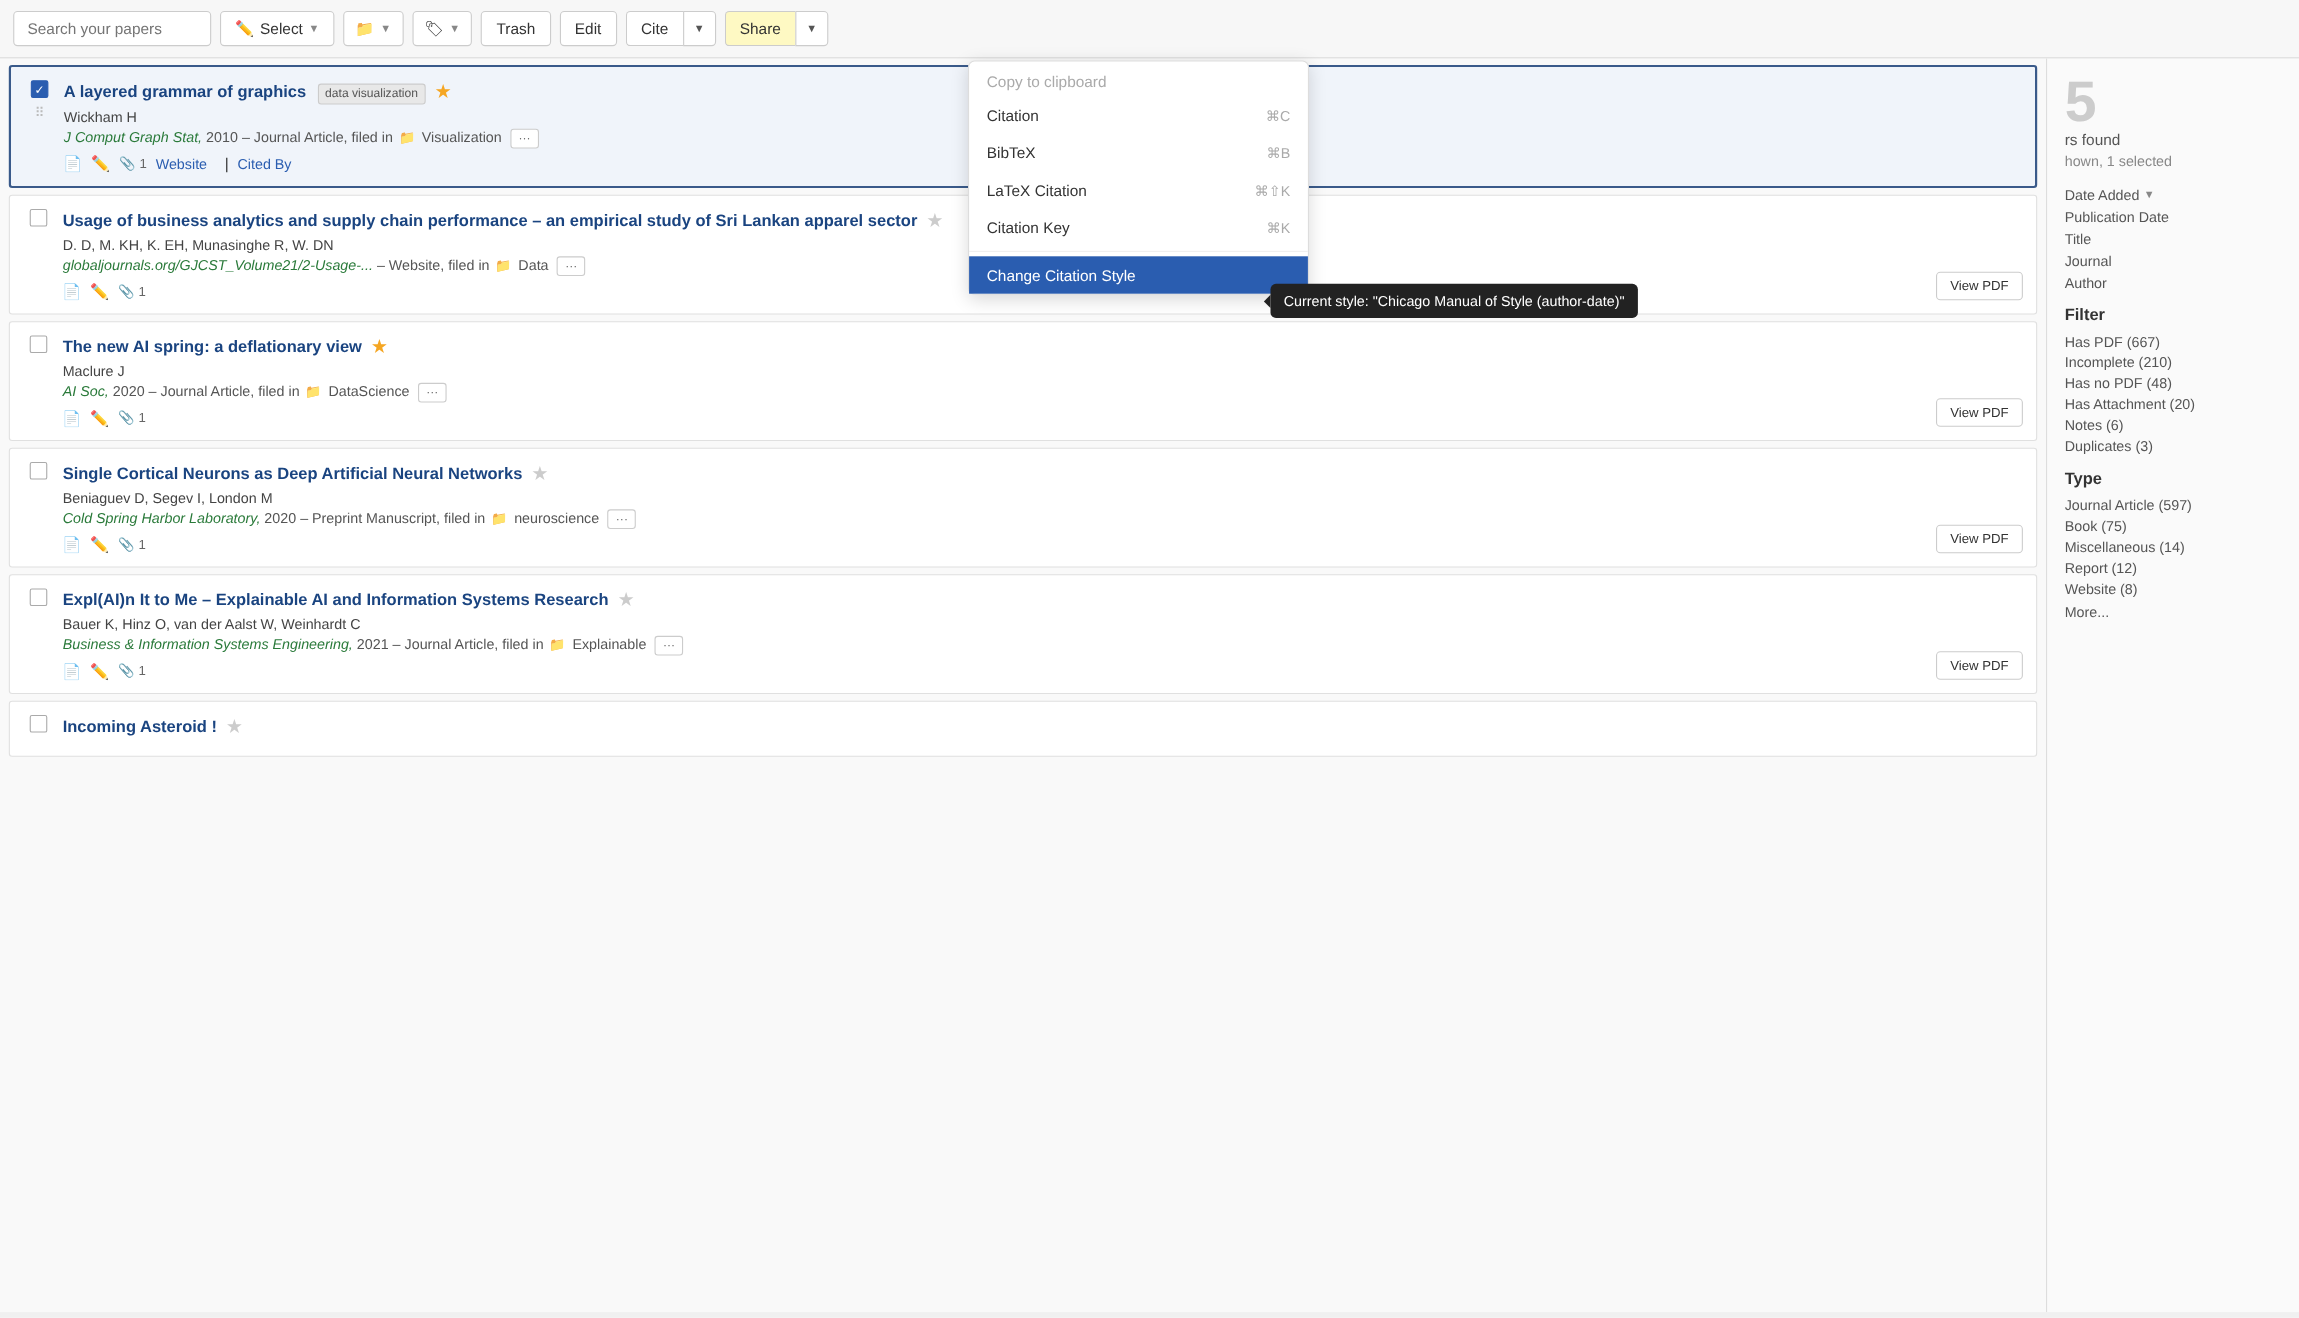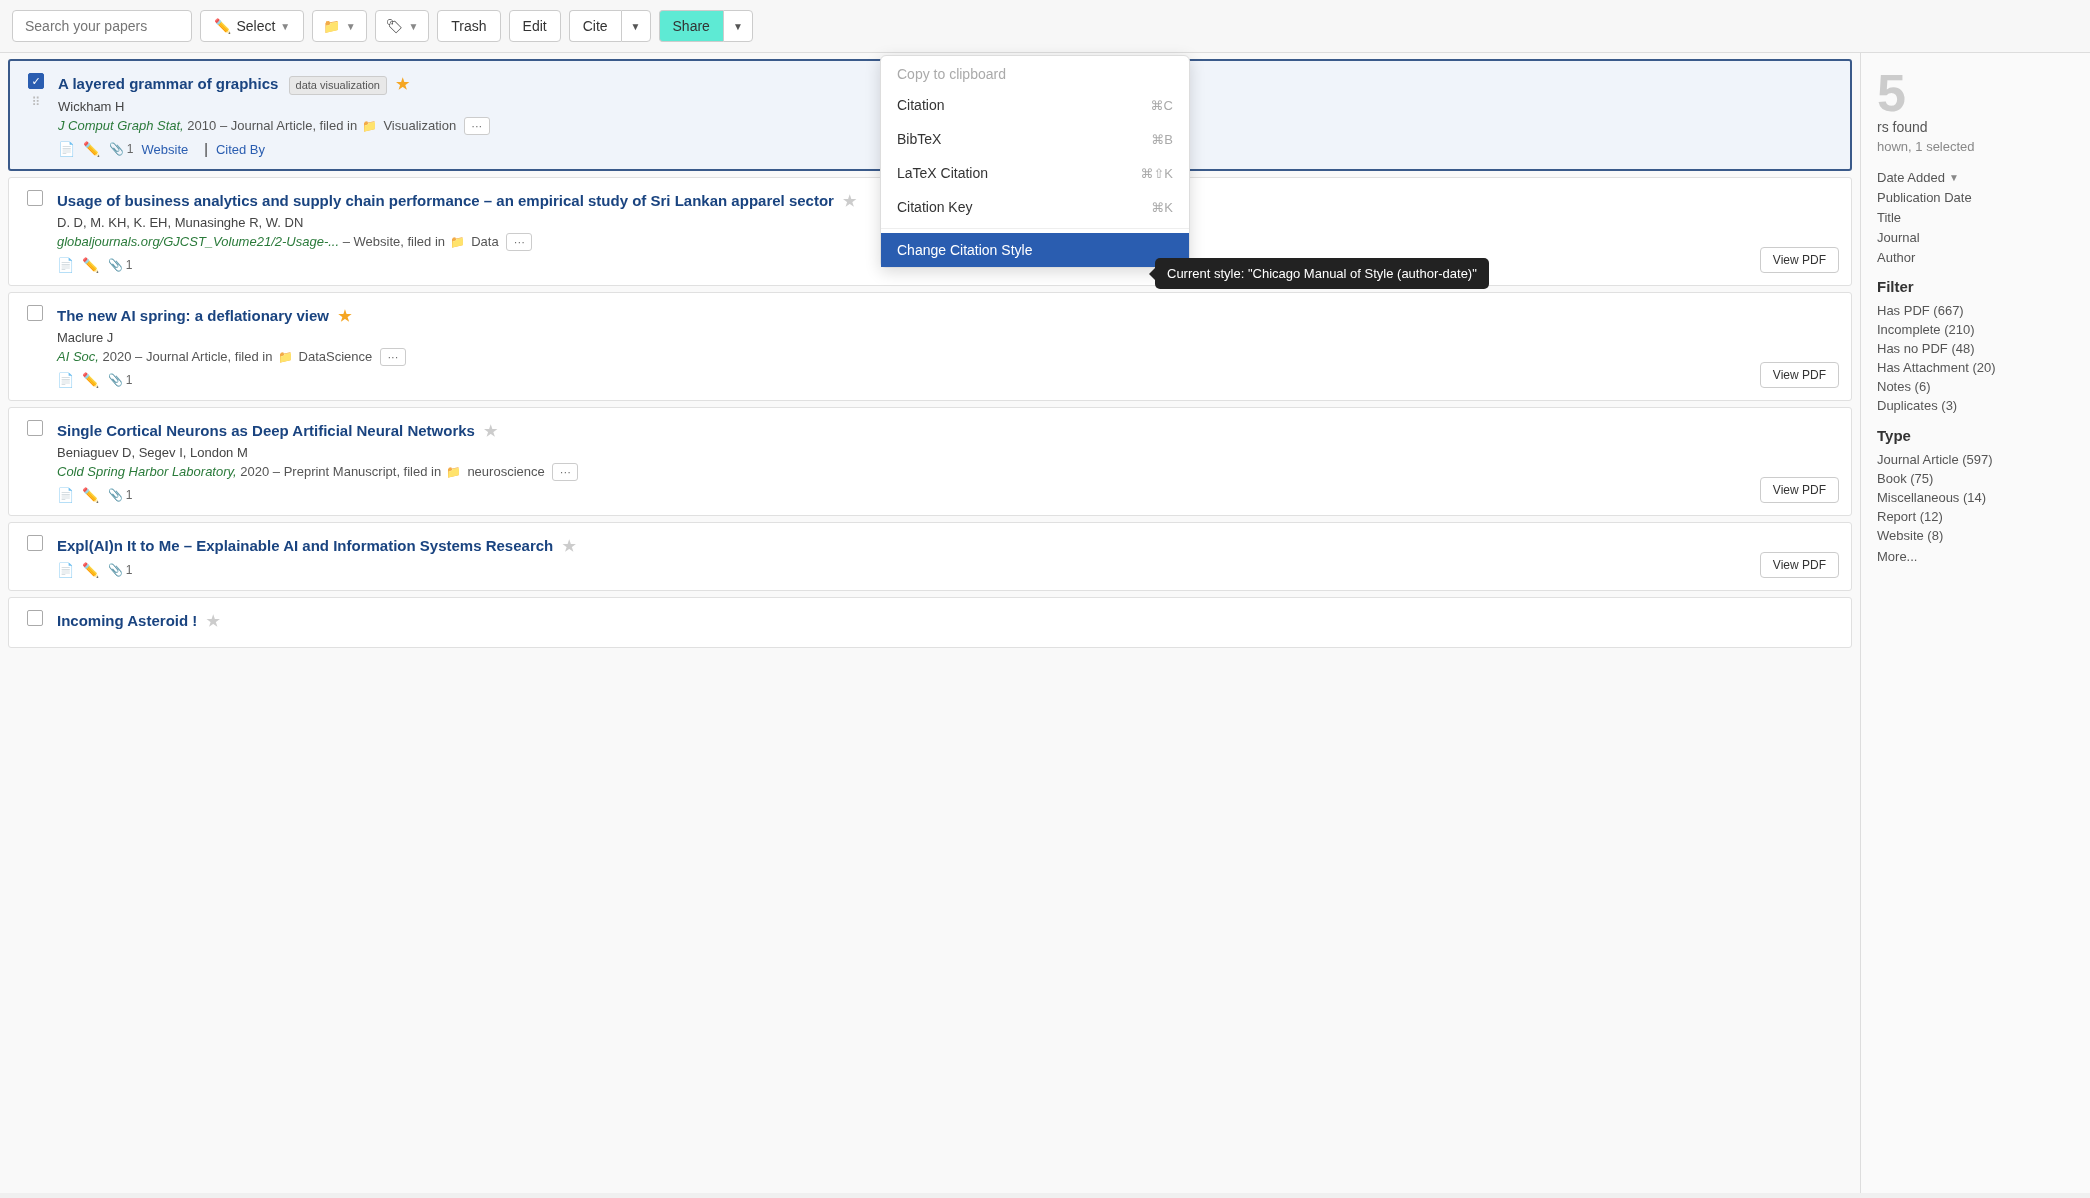--- a/index.html
+++ b/index.html
@@ -81,21 +81,21 @@
       align-items: stretch;
     }
     .share-main {
       display: flex;
       align-items: center;
       gap: 5px;
       padding: 7px 13px;
       border: 1px solid #ccc;
       border-right: none;
       border-radius: 4px 0 0 4px;
-      background: #5eead4;
+      background: #fef9c3;
       font-size: 14px;
       cursor: pointer;
       color: #333;
     }
     .share-arrow {
       display: flex;
       align-items: center;
       padding: 7px 9px;
       border: 1px solid #ccc;
       border-radius: 0 4px 4px 0;
@@ -638,20 +638,28 @@
 
     <div class="paper-item">
       <div class="paper-item-header">
         <div class="checkbox-area">
           <div class="paper-checkbox"></div>
         </div>
         <div class="paper-content">
           <div class="paper-title">
             <span>Expl(AI)n It to Me – Explainable AI and Information Systems Research</span>
             <span class="star empty">★</span>
+          </div>
+          <div class="paper-authors">Bauer K, Hinz O, van der Aalst W, Weinhardt C</div>
+          <div class="paper-source">
+            <span class="journal">Business &amp; Information Systems Engineering,</span>
+            <span> 2021 – Journal Article, filed in </span>
+            <span class="folder-icon">📁</span>
+            <span> Explainable </span>
+            <span class="more-btn">···</span>
           </div>
           <div class="paper-actions">
             <span class="action-icon">📄</span>
             <span class="action-icon">✏️</span>
             <span class="attachment-badge">
               <span>📎</span>
               <span>1</span>
             </span>
           </div>
         </div>

